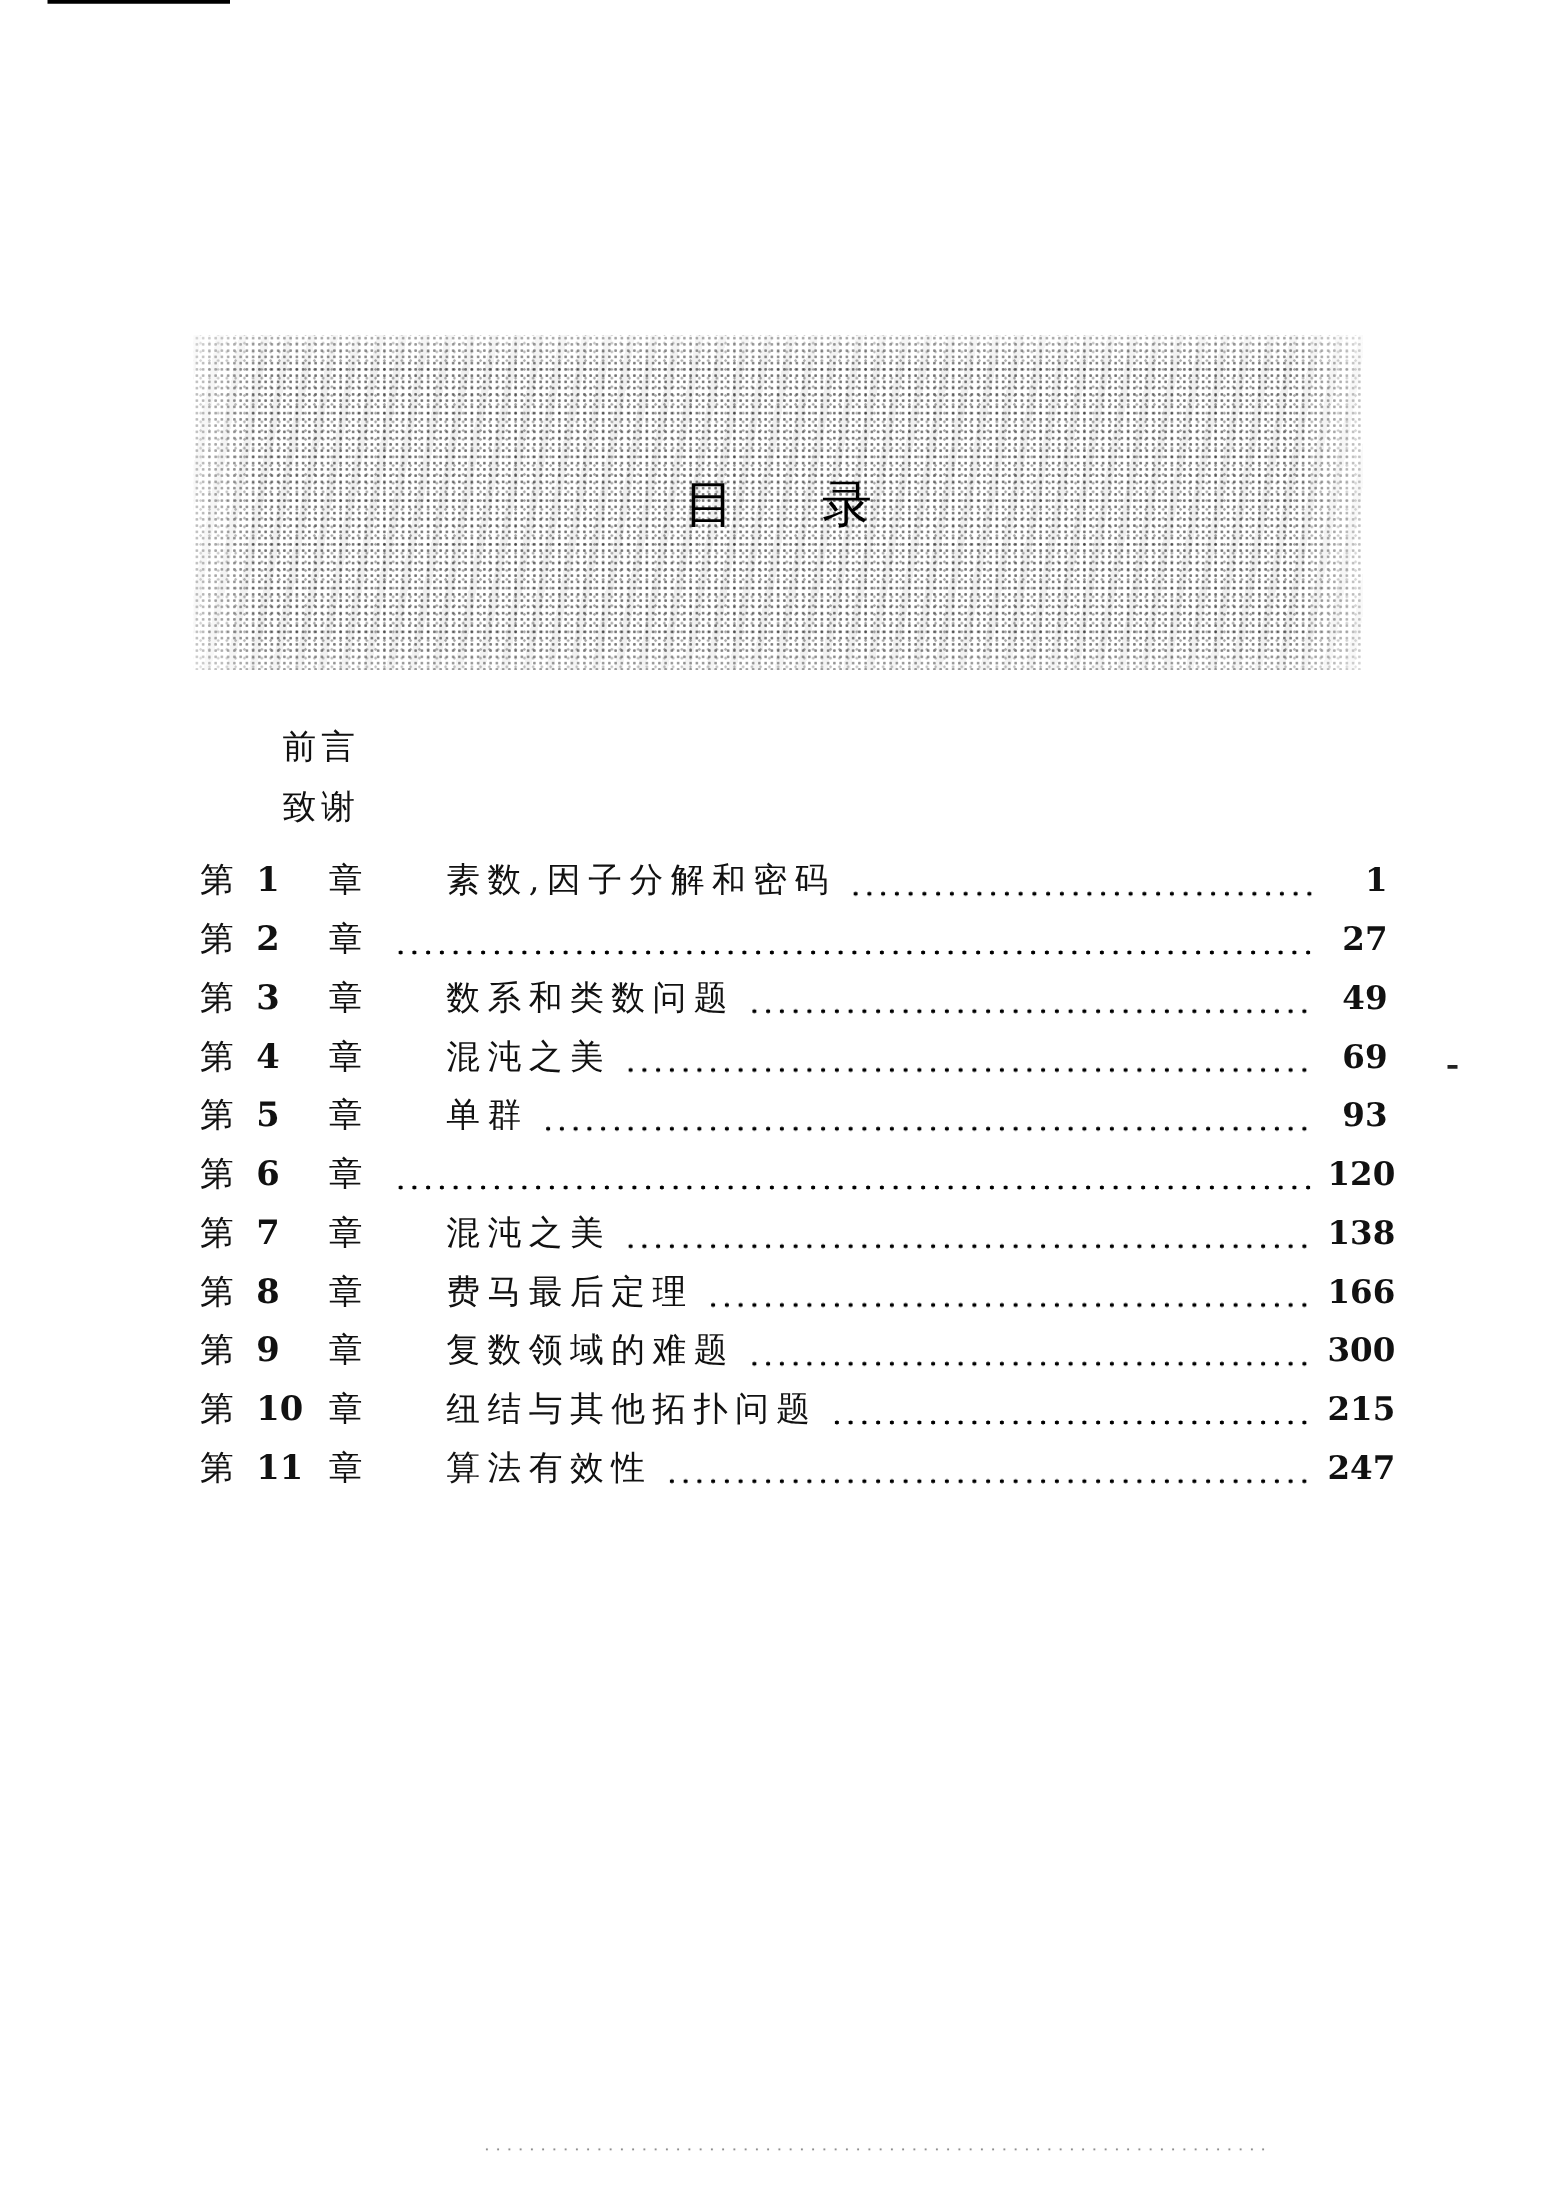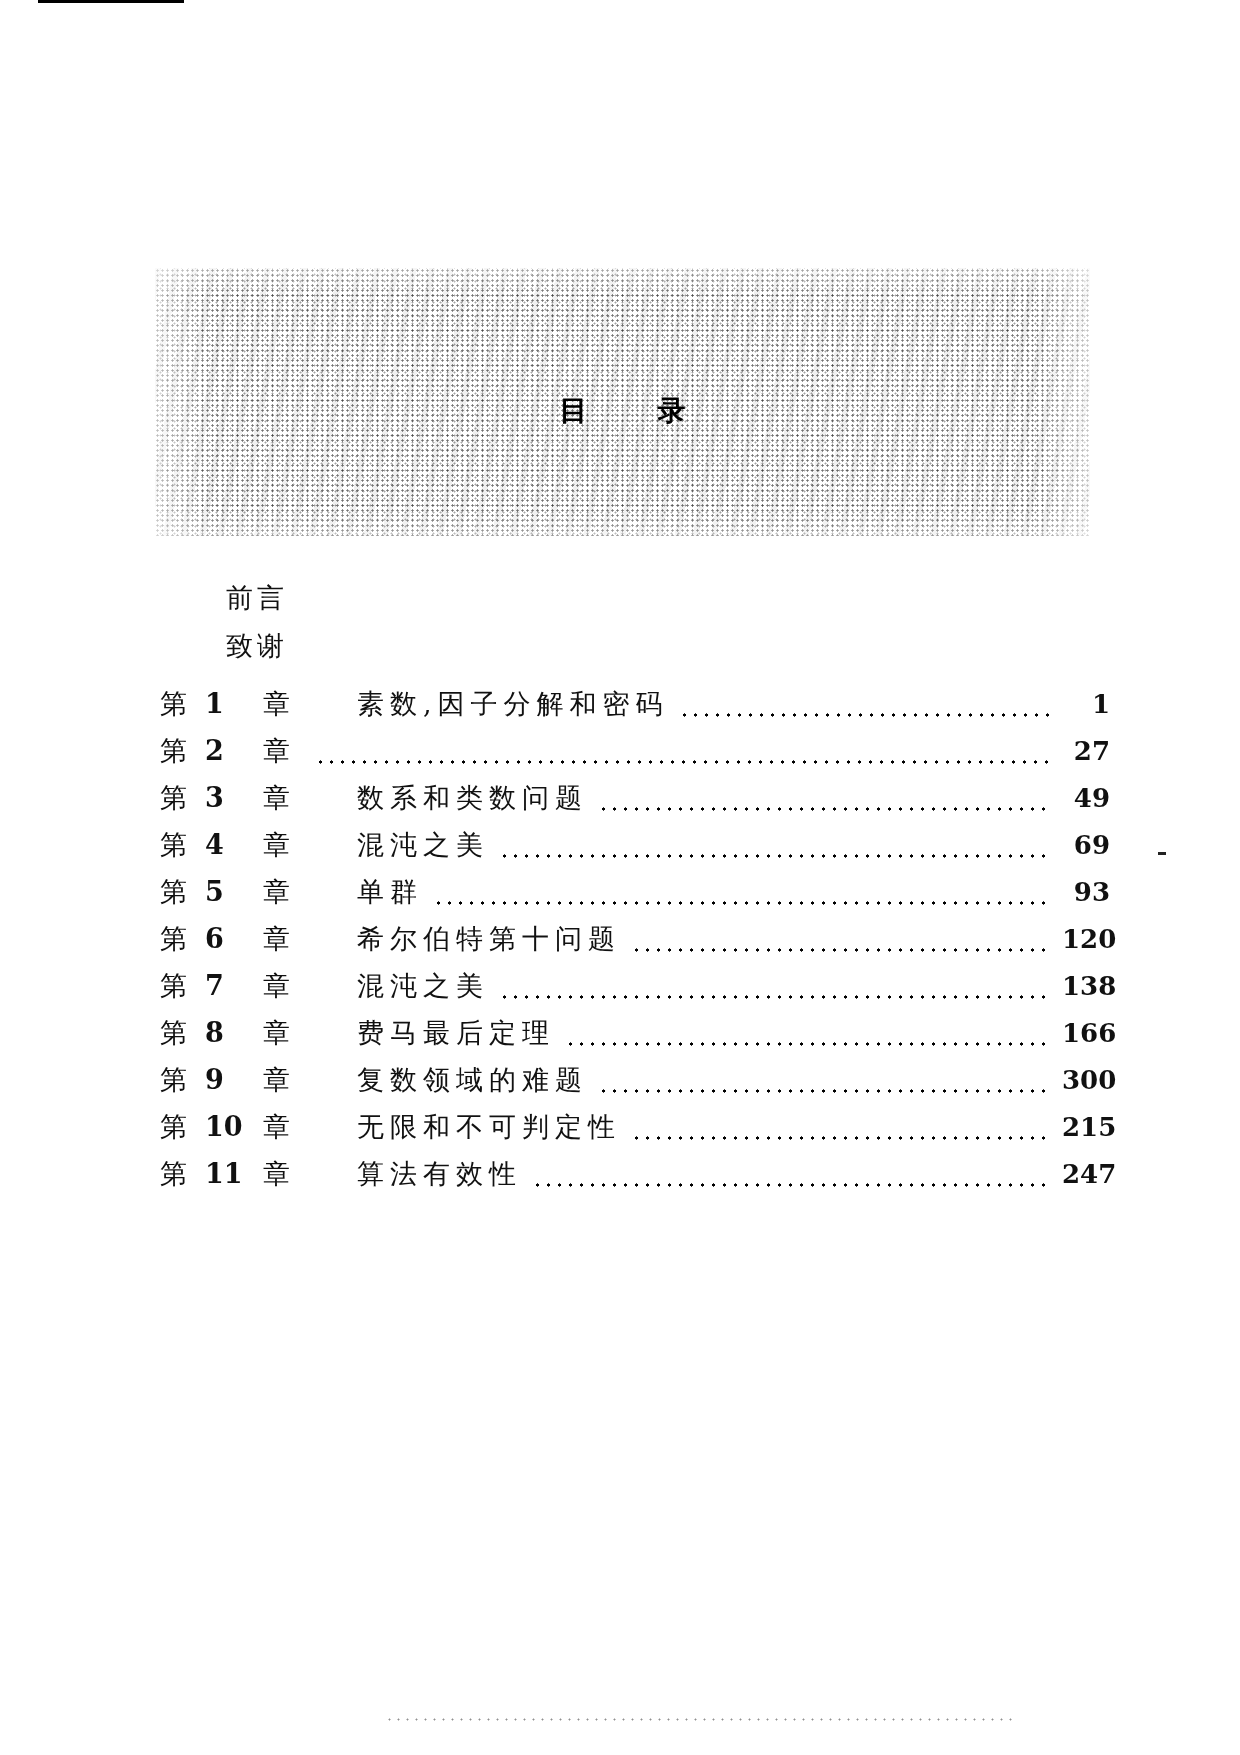--- a/index.html
+++ b/index.html
@@ -22,23 +22,23 @@
       background-size: 5px 5px, 7px 7px, auto;
       background-position: 0 0, 2px 3px, 0 0;
     }
     .banner::before {
       content: ""; position: absolute; inset: 0;
       background:
         linear-gradient(90deg, rgba(255,255,255,0.55) 0%, rgba(255,255,255,0) 6%, rgba(255,255,255,0) 94%, rgba(255,255,255,0.6) 100%),
         linear-gradient(180deg, rgba(255,255,255,0.4) 0%, rgba(255,255,255,0) 10%, rgba(255,255,255,0) 90%, rgba(255,255,255,0.3) 100%);
     }
     .banner-title {
-      position: absolute; left: 0; right: 0; top: 124px; text-align: center;
+      position: absolute; left: 0; right: 0; top: 108px; text-align: center;
       font-family: "DejaVu Sans", "Liberation Sans", sans-serif;
-      font-weight: 700; font-size: 28px; letter-spacing: 70px;
+      font-weight: 400; font-size: 40px; letter-spacing: 70px;
       padding-left: 70px; color: #000;
     }
     .front-matter {
       position: absolute; left: 226px; top: 550px;
       font-size: 27px; line-height: 48px; letter-spacing: 4px; margin-top: 24px;
     }
     .front-item { display: block; }
     .toc {
       position: absolute; left: 160px; top: 686px; width: 950px;
     }
@@ -134,21 +134,20 @@
     <span class="ch-title">单群</span>
     <span class="leader"></span>
     <span class="page-num">93</span>
   </div>
   <div class="toc-row">
     <span class="ch-label">
       <span class="ch-di">第</span>
       <span class="ch-num">6</span>
       <span class="ch-zhang">章</span>
     </span>
-    <span class="ch-title">希尔伯特第十问题</span>
     <span class="leader"></span>
     <span class="page-num">120</span>
   </div>
   <div class="toc-row">
     <span class="ch-label">
       <span class="ch-di">第</span>
       <span class="ch-num">7</span>
       <span class="ch-zhang">章</span>
     </span>
     <span class="ch-title">混沌之美</span>
@@ -174,21 +173,21 @@
     <span class="ch-title">复数领域的难题</span>
     <span class="leader"></span>
     <span class="page-num">300</span>
   </div>
   <div class="toc-row">
     <span class="ch-label">
       <span class="ch-di">第</span>
       <span class="ch-num">10</span>
       <span class="ch-zhang">章</span>
     </span>
-    <span class="ch-title">无限和不可判定性</span>
+    <span class="ch-title">纽结与其他拓扑问题</span>
     <span class="leader"></span>
     <span class="page-num">215</span>
   </div>
   <div class="toc-row">
     <span class="ch-label">
       <span class="ch-di">第</span>
       <span class="ch-num">11</span>
       <span class="ch-zhang">章</span>
     </span>
     <span class="ch-title">算法有效性</span>

